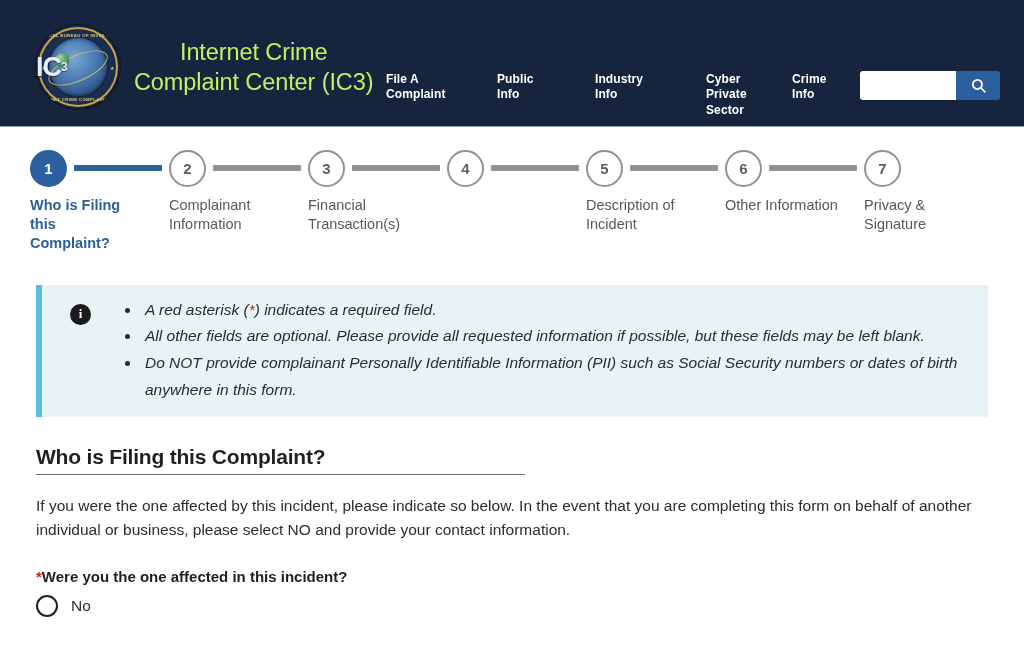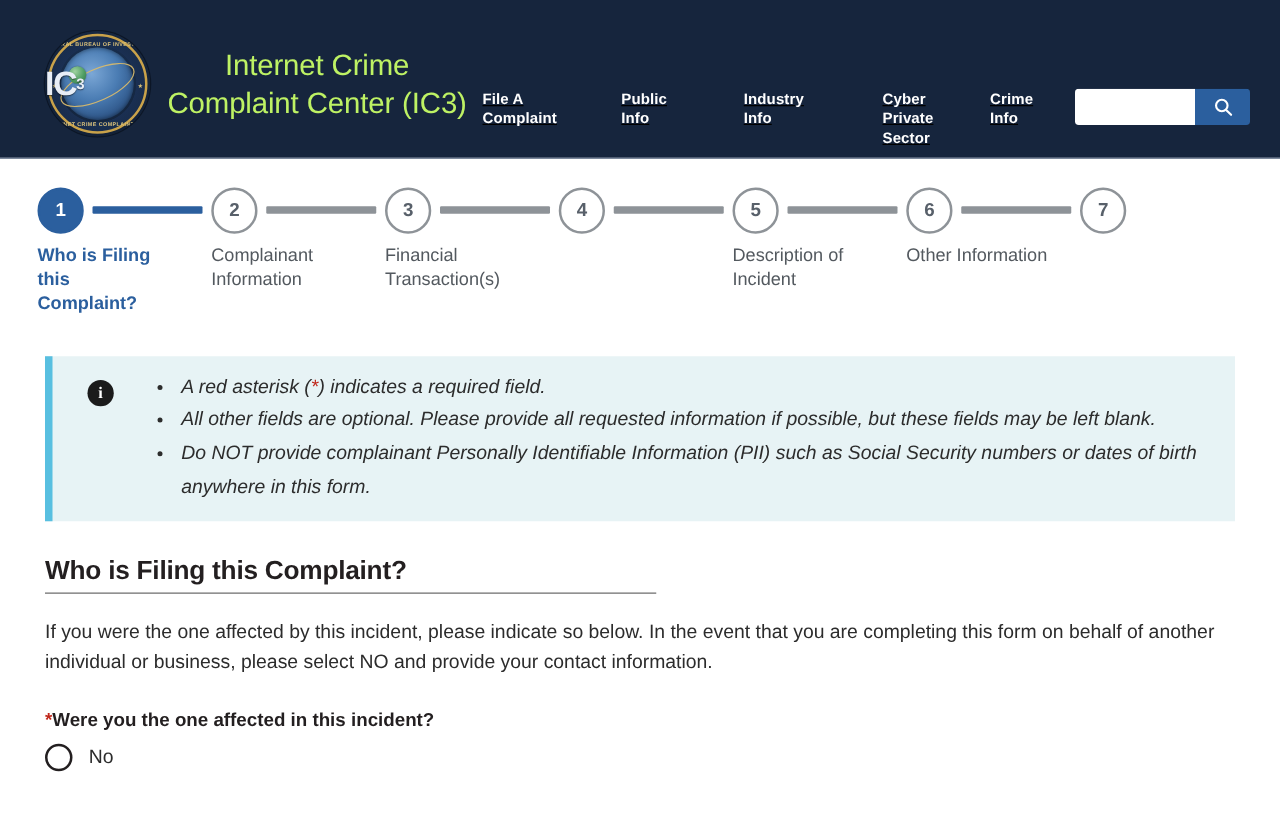--- a/index.html
+++ b/index.html
@@ -111,21 +111,20 @@
     white-space: nowrap;
     text-align: center;
   }
 
   .main-nav {
     position: absolute;
     left: 386px;
     top: 72px;
     display: flex;
     align-items: flex-start;
-    text-decoration: underline;
   }
   .nav-item {
     color: #ffffff;
     font-size: 12px;
     font-weight: bold;
     line-height: 1.28;
     letter-spacing: .1px;
     cursor: pointer;
     white-space: pre-line;
     text-decoration: none;
@@ -411,20 +410,21 @@
       <div class="step-line"></div>
     </div>
     <div class="step-label">Other Information</div>
   </div>
 
   <div class="step">
     <div class="step-row">
       <div class="step-circle">7</div>
 
     </div>
+    <div class="step-label">Privacy &amp; Signature</div>
   </div>
 </div>
 
 <div class="notice">
   <div class="notice-icon">i</div>
   <ul class="notice-list">
     <li><span>A red asterisk (</span><span class="req-star">*</span><span>) indicates a required field.</span></li>
     <li>All other fields are optional. Please provide all requested information if possible, but these fields may be left blank.</li>
     <li>Do NOT provide complainant Personally Identifiable Information (PII) such as Social Security numbers or dates of birth anywhere in this form.</li>
   </ul>

